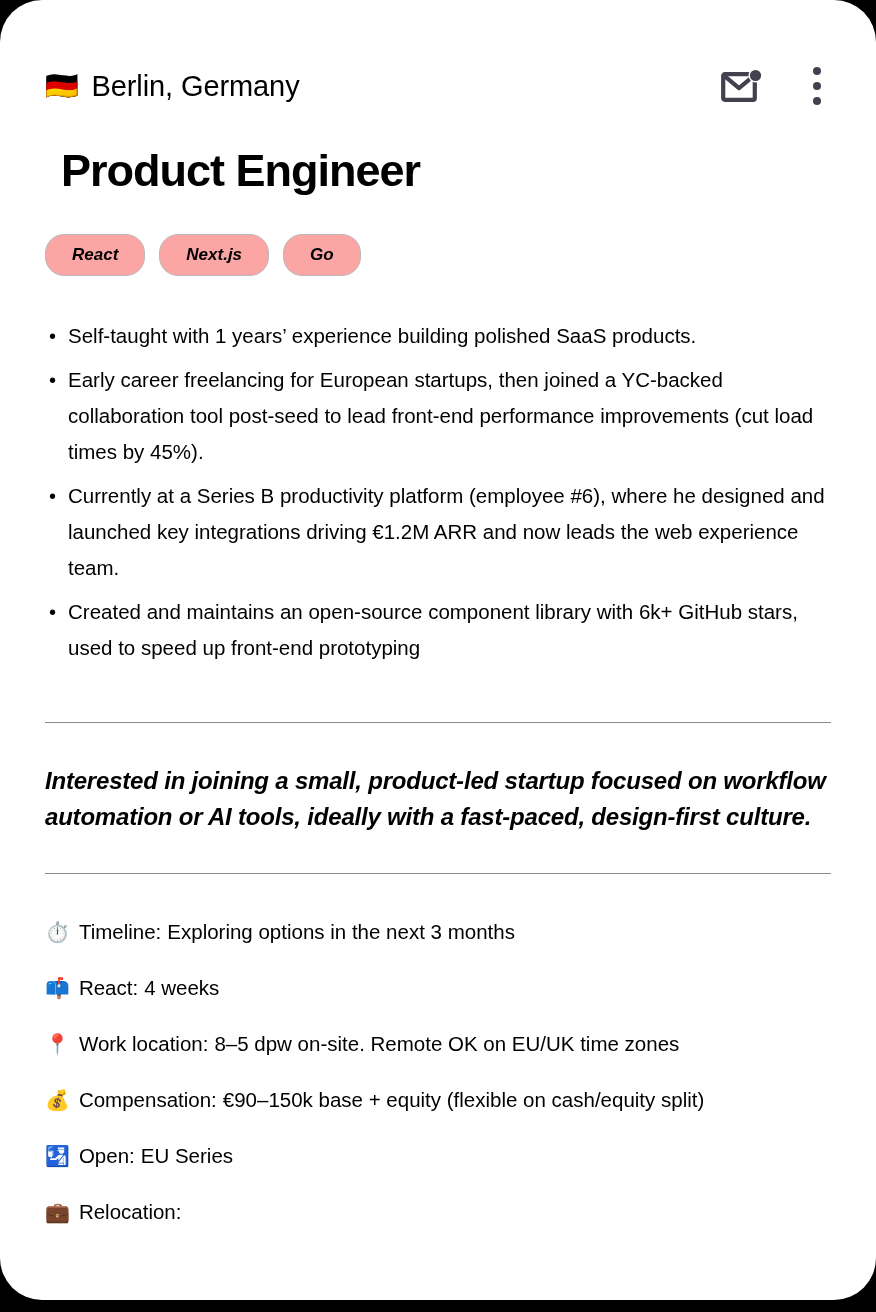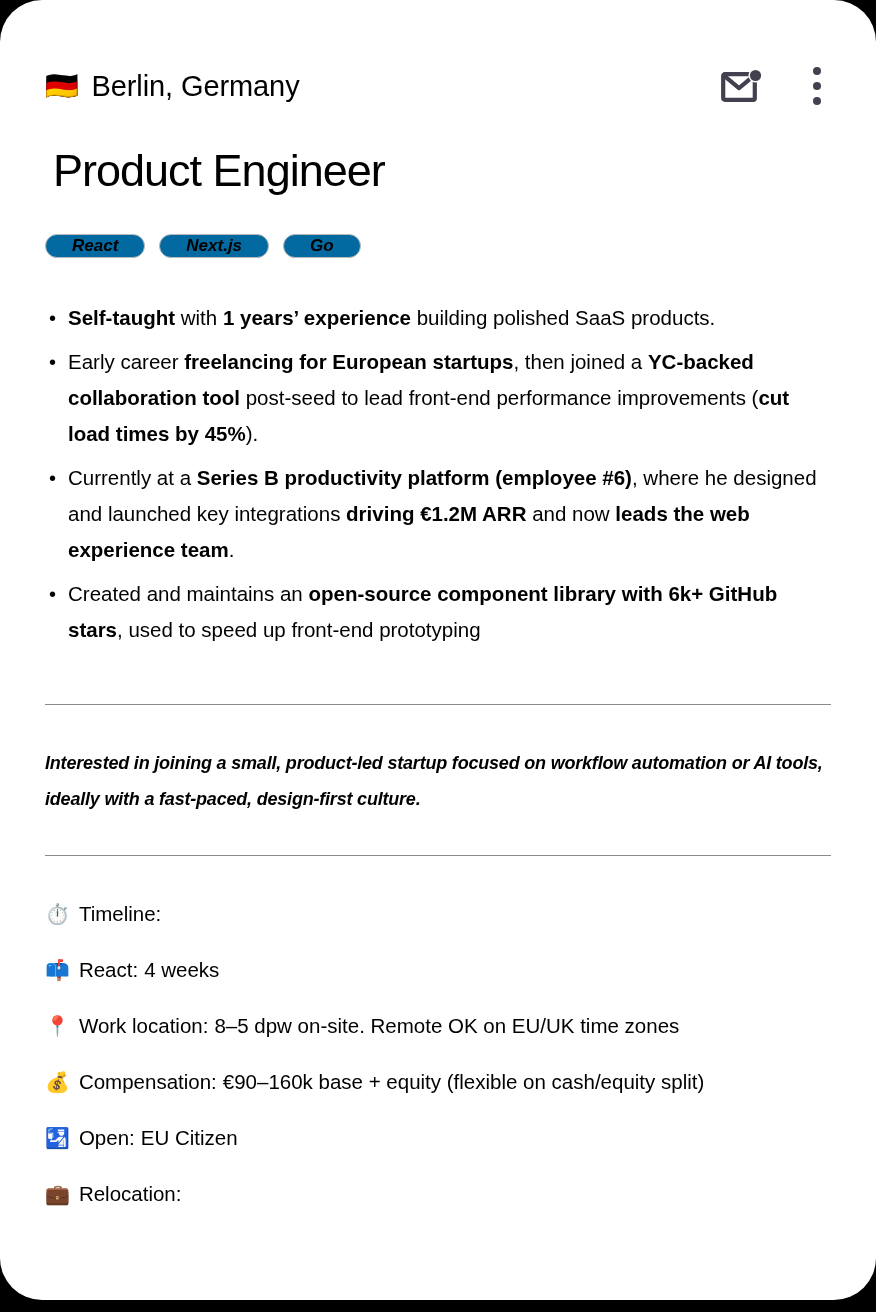--- a/index.html
+++ b/index.html
@@ -76,46 +76,46 @@
   }
   .dots i {
     display: block;
     width: 8px;
     height: 8px;
     border-radius: 50%;
     background: #434150;
   }
   
   .title {
-    margin: 32px 0 0 8px;
+    margin: 32px 0 0 16px;
     font-size: 45px;
-    font-weight: normal;
+    font-weight: bold;
     letter-spacing: -1px;
     color: #000000;
     line-height: 1.1;
   }
   
   .tags {
     display: flex;
     gap: 14px;
     margin-top: 38px;
   }
   .tag {
-    height: 24px;
+    height: 42px;
     display: flex;
     align-items: center;
     justify-content: center;
     padding: 0 26px;
     border: 1px solid #b9b9b9;
     border-radius: 19px;
     font-size: 17px;
     font-weight: bold;
     font-style: italic;
     color: #000000;
-    background: #0369a1;
+    background: #fca5a5;
     box-sizing: border-box;
     white-space: nowrap;
     cursor: pointer;
   }
   
   .bullets {
     margin: 42px 0 0 0;
     padding: 0;
     list-style: none;
   }
@@ -128,29 +128,29 @@
     margin-bottom: 8px;
   }
   .bullets li::before {
     content: "\2022";
     position: absolute;
     left: 4px;
     top: 0;
     font-size: 20px;
     line-height: 36px;
   }
-  .bullets b { font-weight: bold; }
+  .bullets b { font-weight: normal; }
   
   .divider {
     height: 1px;
     background: #8a8a8a;
     margin: 0;
   }
   .interest {
-    font-size: 18px;
+    font-size: 24px;
     font-weight: bold;
     font-style: italic;
     line-height: 36px;
     color: #000000;
     letter-spacing: -0.2px;
   }
   .rule-top { margin-top: 56px; }
   .interest-wrap { padding: 40px 0 38px 0; }
   
   .meta {
@@ -225,40 +225,41 @@
       <div class="divider rule-top"></div>
       <div class="interest-wrap">
         <div class="interest">Interested in joining a small, product-led startup focused on workflow automation or AI tools, ideally with a fast-paced, design-first culture.</div>
       </div>
       <div class="divider"></div>
 
       <div class="meta">
         <div class="meta-row">
           <span class="emo">⏱️</span>
           <span class="lbl">Timeline:</span>
+          <span class="val">Exploring options in the next 3 months</span>
         </div>
         <div class="meta-row">
           <span class="emo">📫</span>
           <span class="lbl">React:</span>
           <span class="val">4 weeks</span>
         </div>
         <div class="meta-row">
           <span class="emo">📍</span>
           <span class="lbl">Work location:</span>
           <span class="val">8–5 dpw on-site. Remote OK on EU/UK time zones</span>
         </div>
         <div class="meta-row">
           <span class="emo">💰</span>
           <span class="lbl">Compensation:</span>
-          <span class="val">€90–160k base + equity (flexible on cash/equity split)</span>
+          <span class="val">€90–150k base + equity (flexible on cash/equity split)</span>
         </div>
         <div class="meta-row">
           <span class="emo">🛂</span>
           <span class="lbl">Open:</span>
-          <span class="val">EU Citizen</span>
+          <span class="val">EU Series</span>
         </div>
         <div class="meta-row">
           <span class="emo">💼</span>
           <span class="lbl">Relocation:</span>
         </div>
       </div>
 
     </div>
   </div>
 </div>

